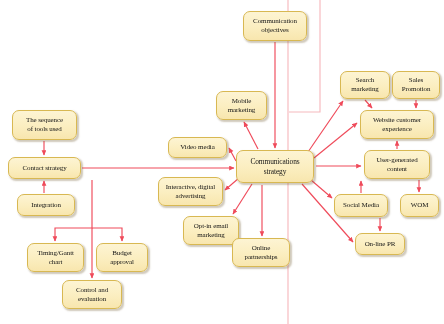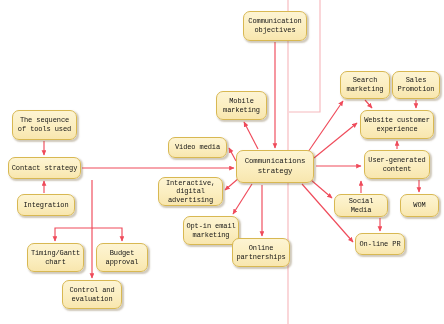--- a/index.html
+++ b/index.html
@@ -6,21 +6,21 @@
     margin: 0;
     padding: 0;
     background: #ffffff;
   }
   #canvas {
     position: relative;
     width: 444px;
     height: 324px;
     background: #ffffff;
     overflow: hidden;
-    font-family: Liberation Mono, monospace;
+    font-family: Liberation Serif, serif;
   }
   #edges {
     position: absolute;
     left: 0; top: 0;
     width: 444px;
     height: 324px;
   }
   .node {
     position: absolute;
     box-sizing: border-box;

